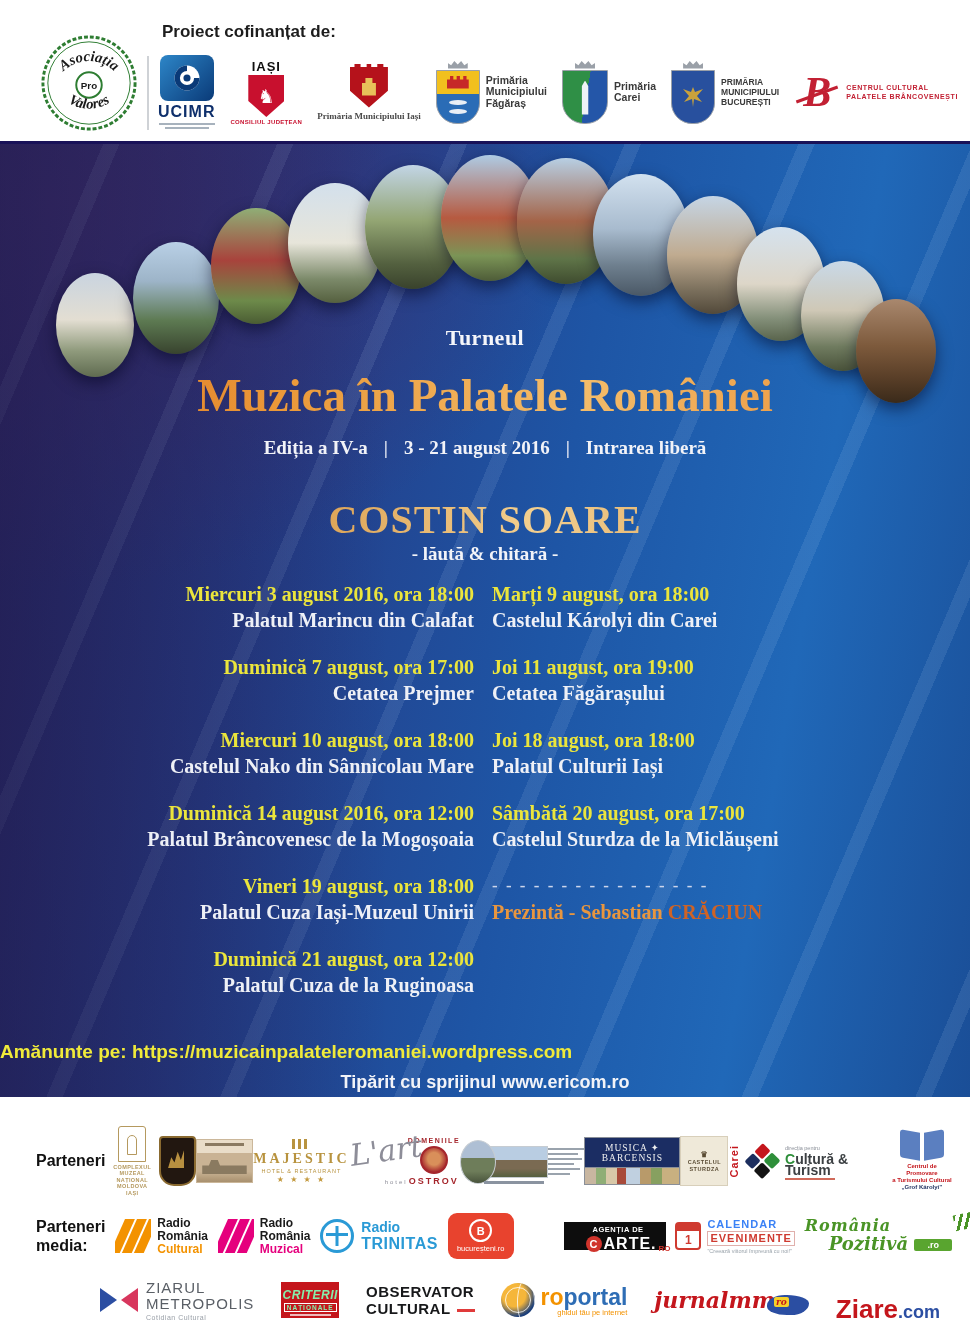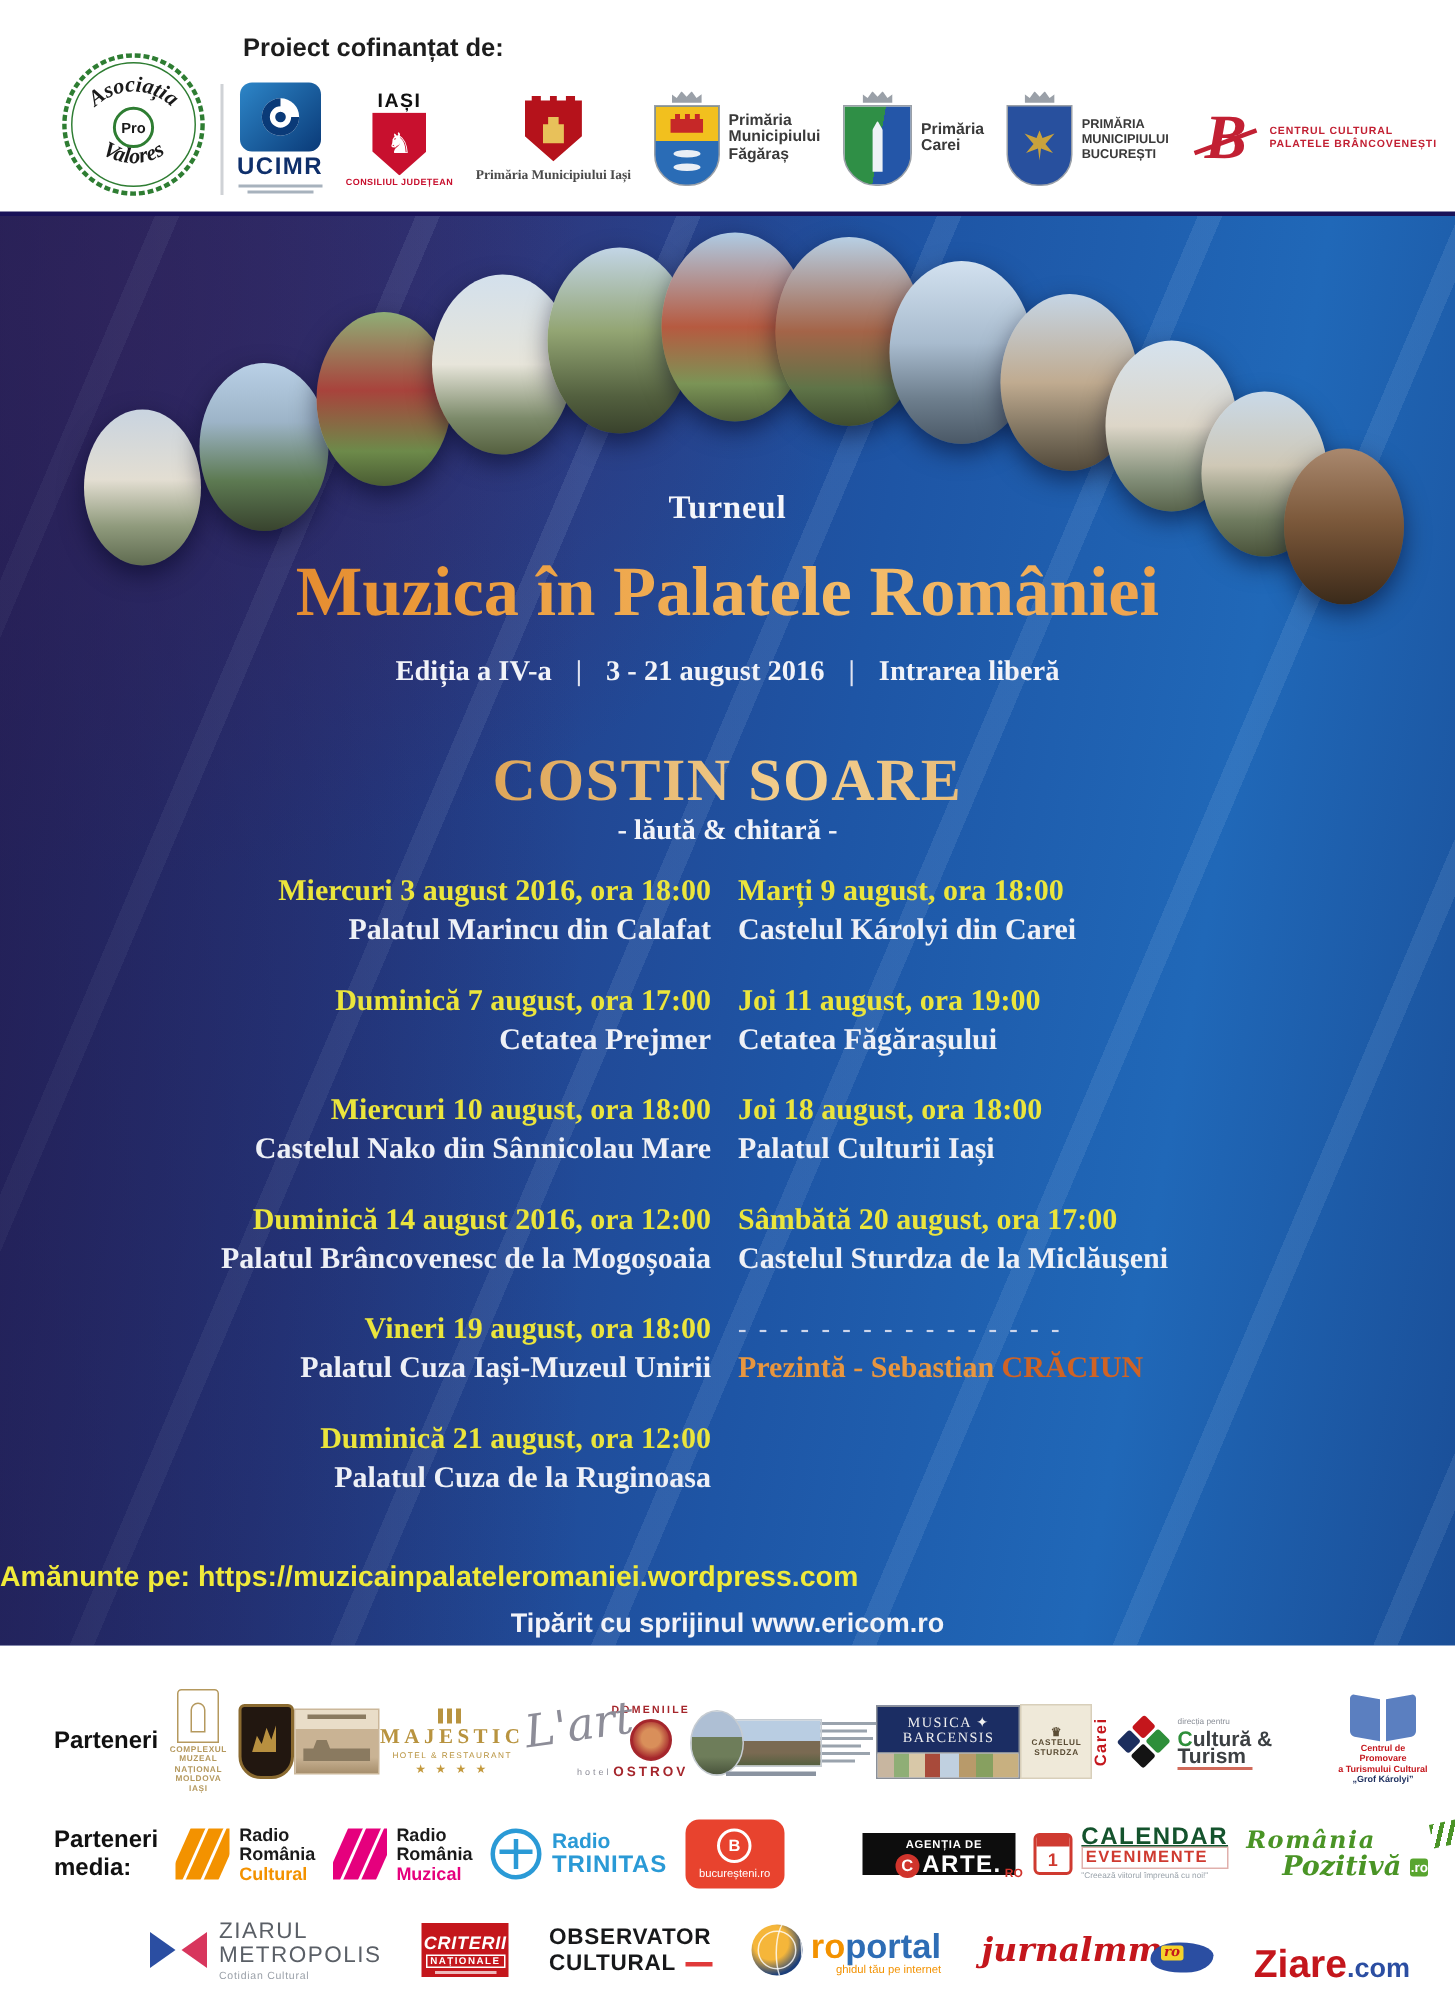--- a/index.html
+++ b/index.html
@@ -174,42 +174,42 @@
   .carte-main{display:flex;align-items:center;gap:2px;margin-top:1px;}
   .carte-c{width:16px;height:16px;border-radius:50%;background:#d0342c;color:#fff;font-weight:bold;font-size:11px;
            display:flex;align-items:center;justify-content:center;flex:0 0 auto;}
   .carte-word{font-size:16px;font-weight:bold;letter-spacing:1px;}
   .carte-ro{color:#d0342c;font-size:8px;font-weight:bold;align-self:flex-end;}
   .cal{display:flex;align-items:center;gap:6px;}
   .cal-icon{width:26px;height:28px;border:2px solid #cf3a30;border-radius:4px;position:relative;background:#fff;
             display:flex;align-items:flex-end;justify-content:center;box-sizing:border-box;}
   .cal-icon::before{content:"";position:absolute;left:0;top:0;width:100%;height:7px;background:#cf3a30;}
   .cal-day{color:#cf3a30;font-size:12px;font-weight:bold;line-height:16px;}
-  .cal-t1{font-size:16px;font-weight:bold;color:#14532d;letter-spacing:1px;line-height:13px;text-decoration:underline;}
+  .cal-t1{font-size:11px;font-weight:bold;color:#3b82f6;letter-spacing:1px;line-height:13px;}
   .cal-t2{font-size:11px;font-weight:bold;color:#cf3a30;letter-spacing:1px;line-height:13px;border:1px solid #e0b0ac;padding:0 2px;}
   .cal-tag{font-size:5.5px;color:#9aa3ab;margin-top:2px;}
   .poz{position:relative;color:#4a9426;font-family:"DejaVu Serif",serif;font-style:italic;font-weight:bold;}
   .poz-l1{font-size:16px;letter-spacing:1px;line-height:17px;}
   .poz-l2{font-size:18px;margin-left:24px;line-height:20px;}
   .poz-ro{font-family:"Liberation Sans",sans-serif;font-style:normal;font-size:9px;background:#59a52f;color:#fff;
-          padding:1px 0;border-radius:2px;vertical-align:2px;}
+          padding:1px 13px;border-radius:2px;vertical-align:2px;}
   .poz-leaf{position:absolute;right:-26px;top:-4px;width:24px;height:16px;transform:rotate(-12deg);
      background:repeating-linear-gradient(115deg,#4a9426 0 3px,transparent 3px 7px);}
 
   .bottomrow{position:absolute;left:100px;top:1268px;width:840px;height:64px;display:flex;align-items:center;
              justify-content:space-between;font-family:"Liberation Sans",sans-serif;}
   .met{display:flex;align-items:center;gap:8px;}
   .met-icon{width:38px;height:24px;position:relative;}
   .met-icon::before{content:"";position:absolute;left:0;top:0;border-style:solid;border-width:12px 0 12px 17px;
       border-color:transparent transparent transparent #2b4ea2;}
   .met-icon::after{content:"";position:absolute;right:0;top:0;border-style:solid;border-width:12px 17px 12px 0;
       border-color:transparent #d8365d transparent transparent;}
   .met-t{color:#5a5f66;font-size:15px;line-height:16px;letter-spacing:1px;}
   .met-sub{font-size:7px;color:#9aa0a8;margin-top:2px;letter-spacing:.5px;}
-  .cri{width:58px;height:36px;background:#c4161c;color:#ffffff;display:flex;flex-direction:column;align-items:center;
+  .cri{width:58px;height:36px;background:#c4161c;color:#86efac;display:flex;flex-direction:column;align-items:center;
        justify-content:center;position:relative;}
   .cri-1{font-size:12px;font-weight:bold;font-style:italic;letter-spacing:.5px;line-height:13px;}
   .cri-2{font-size:6.5px;font-weight:bold;border:1px solid #fff;padding:0 2px;letter-spacing:1px;margin-top:1px;}
   .cri::after{content:"";position:absolute;bottom:2px;left:15%;width:70%;height:2px;background:rgba(255,255,255,.7);}
   .obs{font-weight:bold;color:#17181a;font-size:15px;letter-spacing:.5px;line-height:17px;}
   .obs-dash{display:inline-block;width:18px;height:3px;background:#e03a3a;margin-left:6px;vertical-align:middle;}
   .rop{display:flex;align-items:center;gap:5px;}
   .rop-globe{width:34px;height:34px;border-radius:50%;position:relative;overflow:hidden;
      background:radial-gradient(circle at 38% 35%,#f5b63a 0 38%,#1c3f7a 72%);}
   .rop-globe::before{content:"";position:absolute;inset:4px;border:1px solid rgba(255,255,255,.8);border-radius:50%;}

